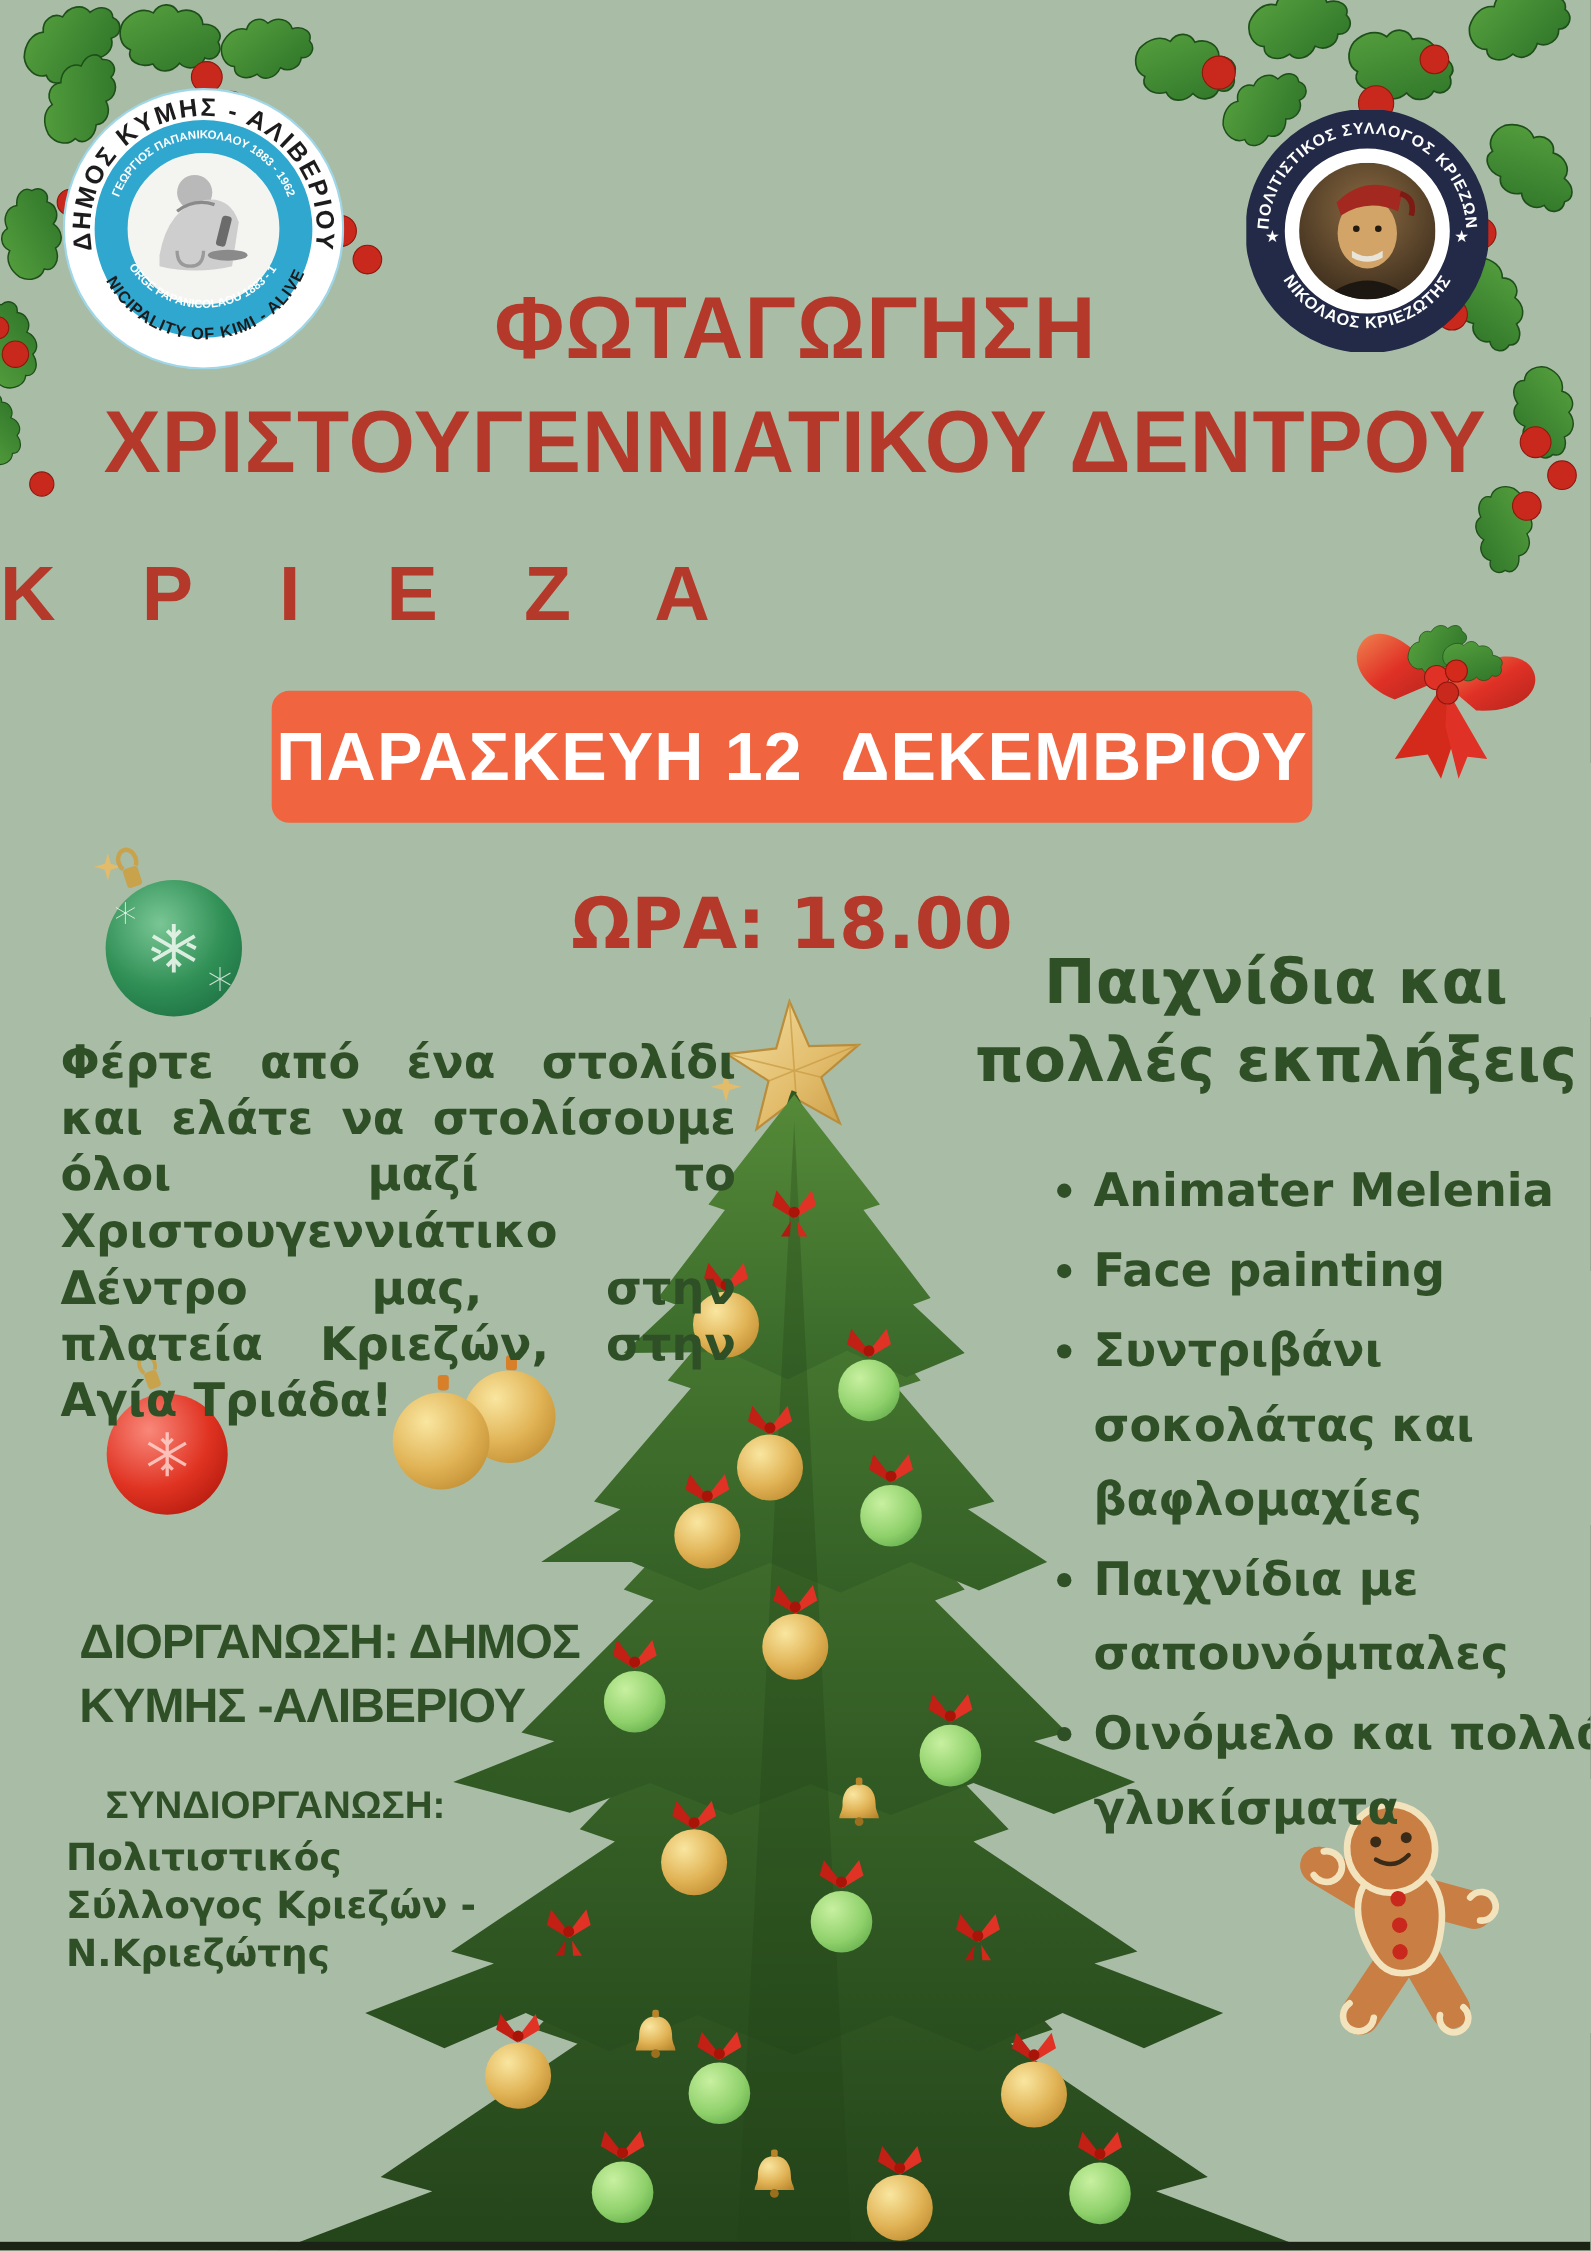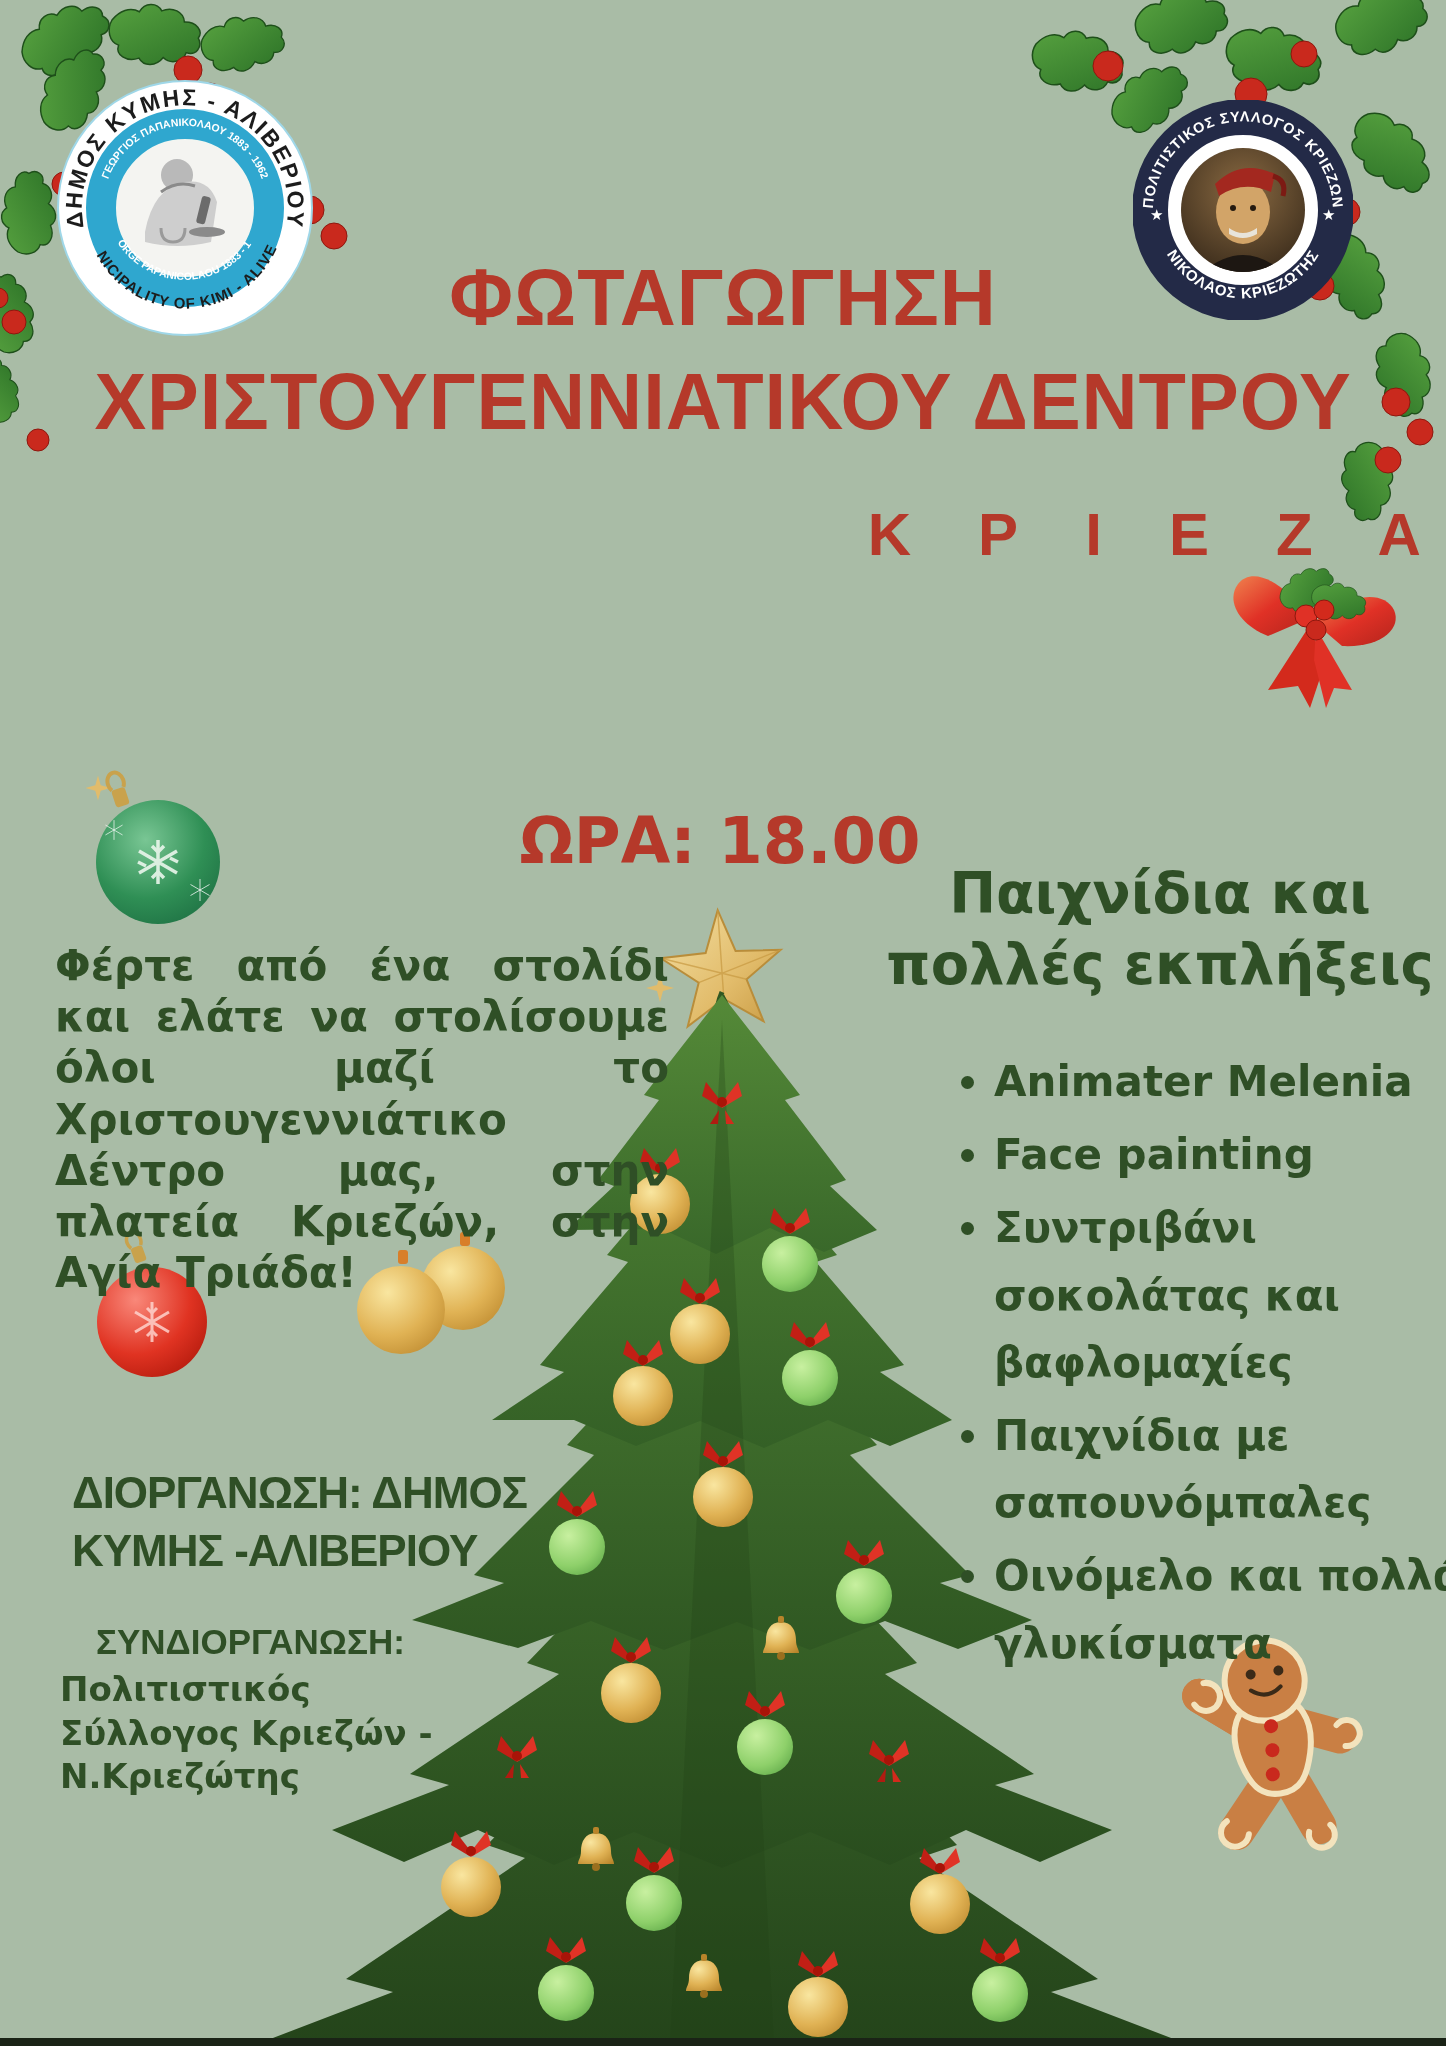--- a/index.html
+++ b/index.html
@@ -5,22 +5,22 @@
   html,body{margin:0;padding:0;background:#889a86;}
   .poster{position:relative;width:1446px;height:2046px;background:#a9bca6;overflow:hidden;
           font-family:"DejaVu Sans",sans-serif;}
   .abs{position:absolute;}
   
   .title{left:0;width:1446px;text-align:center;color:#b5392a;
          font-family:"Liberation Sans",sans-serif;font-weight:700;font-size:80px;
          letter-spacing:1px;transform:scaleX(.97);z-index:6;}
   .title1{top:252px;}
   .title2{top:356px;}
-  .krieza{top:500px;left:0;width:1446px;text-align:right;color:#b5392a;
-          font-family:"Liberation Sans",sans-serif;font-weight:700;font-size:60px;
+  .krieza{top:500px;left:0;width:1446px;text-align:left;color:#b5392a;
+          font-family:"Liberation Sans",sans-serif;font-weight:700;font-size:70px;
           letter-spacing:.42em;z-index:6;}
   .banner{left:247px;top:628px;width:946px;height:120px;background:#f06440;
           border-radius:16px;z-index:6;display:flex;align-items:center;justify-content:center;}
   .banner span{color:#fff;font-family:"Liberation Sans",sans-serif;font-weight:700;
           font-size:62px;letter-spacing:1px;white-space:pre;}
   .time{left:247px;top:788px;width:946px;text-align:center;color:#b5392a;
         font-weight:700;font-size:64px;z-index:6;margin-top:16px;}
   .invitation{left:55px;top:940px;width:614px;color:#2f4f26;font-weight:700;
         font-size:42px;line-height:1.22;text-align:justify;z-index:6;}
   .act-heading{left:870px;top:858px;width:580px;text-align:center;color:#2f4f26;
@@ -243,20 +243,23 @@
       <textPath href="#aBot" startOffset="50%" text-anchor="middle">ΝΙΚΟΛΑΟΣ ΚΡΙΕΖΩΤΗΣ</textPath>
     </text>
     <text x="17" y="120" font-size="15" fill="#ffffff">★</text>
     <text x="189" y="120" font-size="15" fill="#ffffff">★</text>
   </svg>
 
   <div class="abs title title1">ΦΩΤΑΓΩΓΗΣΗ</div>
   <div class="abs title title2">ΧΡΙΣΤΟΥΓΕΝΝΙΑΤΙΚΟΥ ΔΕΝΤΡΟΥ</div>
   <div class="abs krieza">Κ Ρ Ι Ε Ζ Α</div>
 
+  <div class="abs banner">
+    <span>ΠΑΡΑΣΚΕΥΗ 12  ΔΕΚΕΜΒΡΙΟΥ</span>
+  </div>
 
   <div class="abs time">ΩΡΑ: 18.00</div>
 
   <svg class="abs z3" style="left:80px;top:770px" width="150" height="160" viewBox="0 0 150 160">
     <use href="#sparkle4" transform="translate(18,18) scale(.9)"></use>
     <g transform="translate(42,32) rotate(-18)">
       <rect x="-7" y="-14" width="14" height="18" rx="3" fill="#c9a24c"></rect>
       <path d="M-6,-14 a8,10 0 1 1 12,0" fill="none" stroke="#c9a24c" stroke-width="4"></path>
     </g>
     <circle cx="78" cy="92" r="62" fill="url(#gGreenBig)"></circle>

